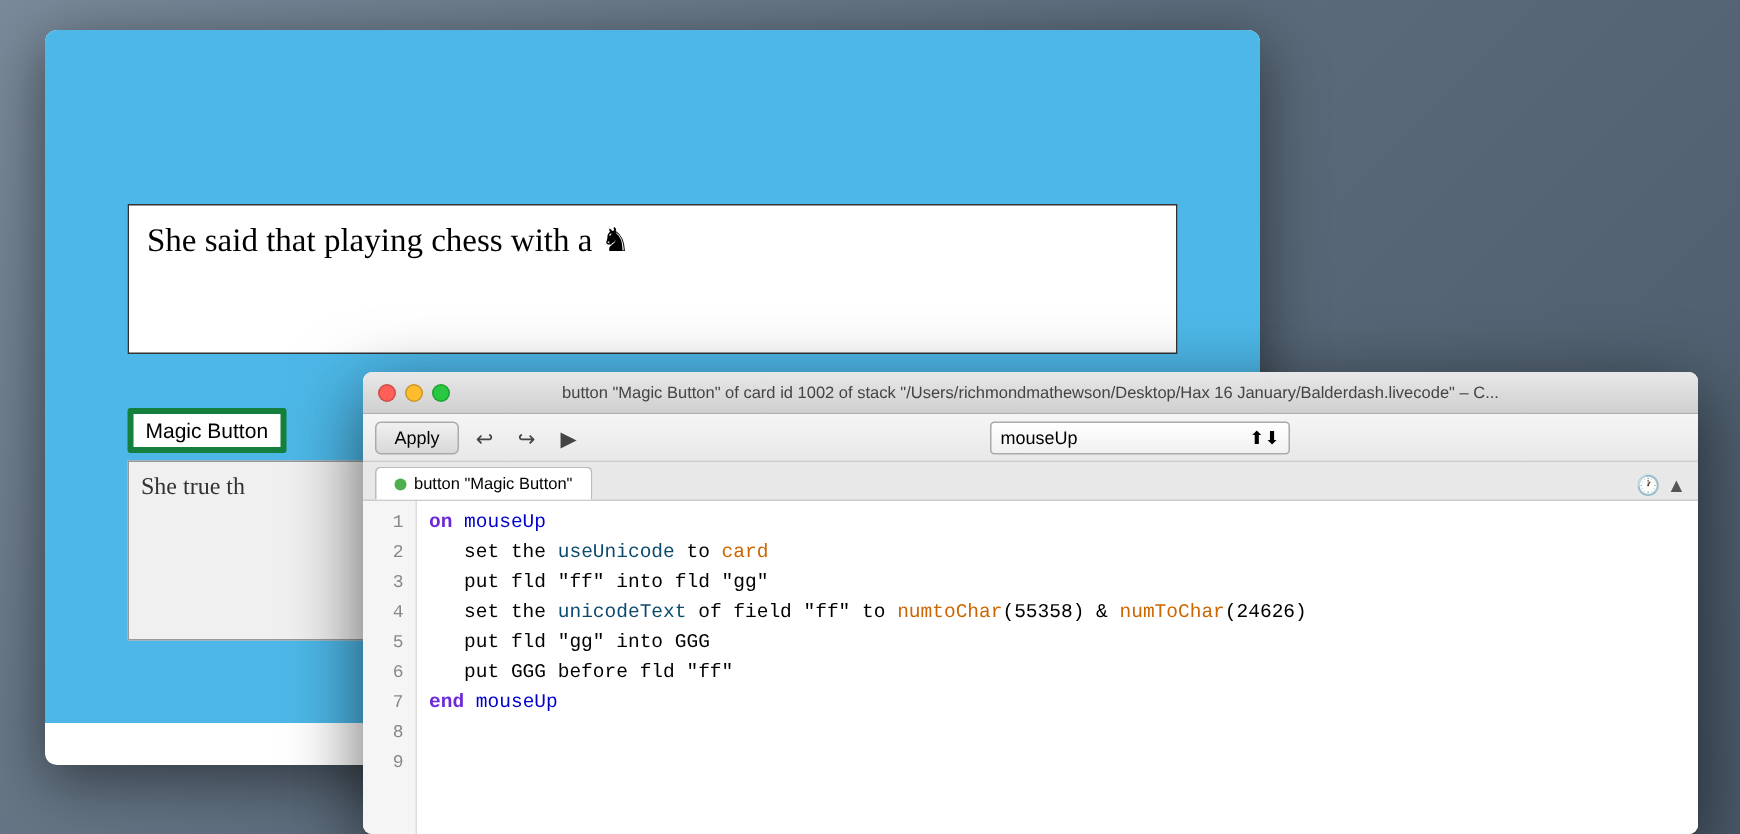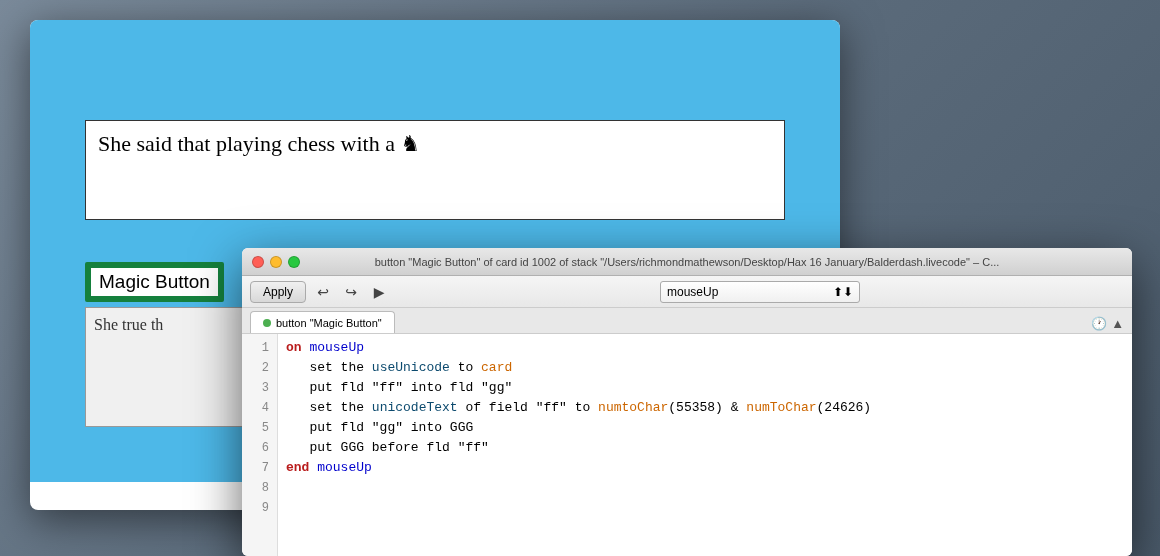--- a/index.html
+++ b/index.html
@@ -66,21 +66,21 @@
     .window-content {
       background: #4db8e8;
       width: 100%;
       height: calc(100% - 28px);
       position: relative;
     }
 
     
     .text-field-main {
       position: absolute;
-      top: 100px;
+      top: 116px;
       left: 55px;
       width: 700px;
       height: 100px;
       background: #fff;
       border: 1px solid #333;
       padding: 10px 12px;
       font-size: 22px;
       color: #000;
       display: flex;
       align-items: flex-start;
@@ -96,23 +96,23 @@
       font-size: 22px;
       display: inline;
     }
 
     
     .magic-button-label {
       position: absolute;
       bottom: 180px;
       left: 55px;
       background: #fff;
-      border: 6px solid #15803d;
+      border: 4px solid #15803d;
       padding: 3px 8px;
-      font-size: 19px;
+      font-size: 14px;
       color: #000;
       border-radius: 2px;
     }
 
     
     .preview-card {
       position: absolute;
       bottom: 55px;
       left: 55px;
       width: 190px;
@@ -294,21 +294,21 @@
     }
 
     .code-line {
       height: 20px;
       line-height: 20px;
       white-space: pre;
       display: flex;
       align-items: center;
     }
 
-    .kw-black { color: #b91c1c; font-weight: bold; }
+    .kw-black { color: #6d28d9; font-weight: bold; }
     .kw-blue { color: #0000cc; }
     .kw-red { color: #0c4a6e; }
     .kw-orange { color: #cc6600; }
     .text-normal { color: #000; text-align: right; }
   </style>
 </head>
 <body>
 
 <div class="main-window">
   <div class="window-content">

